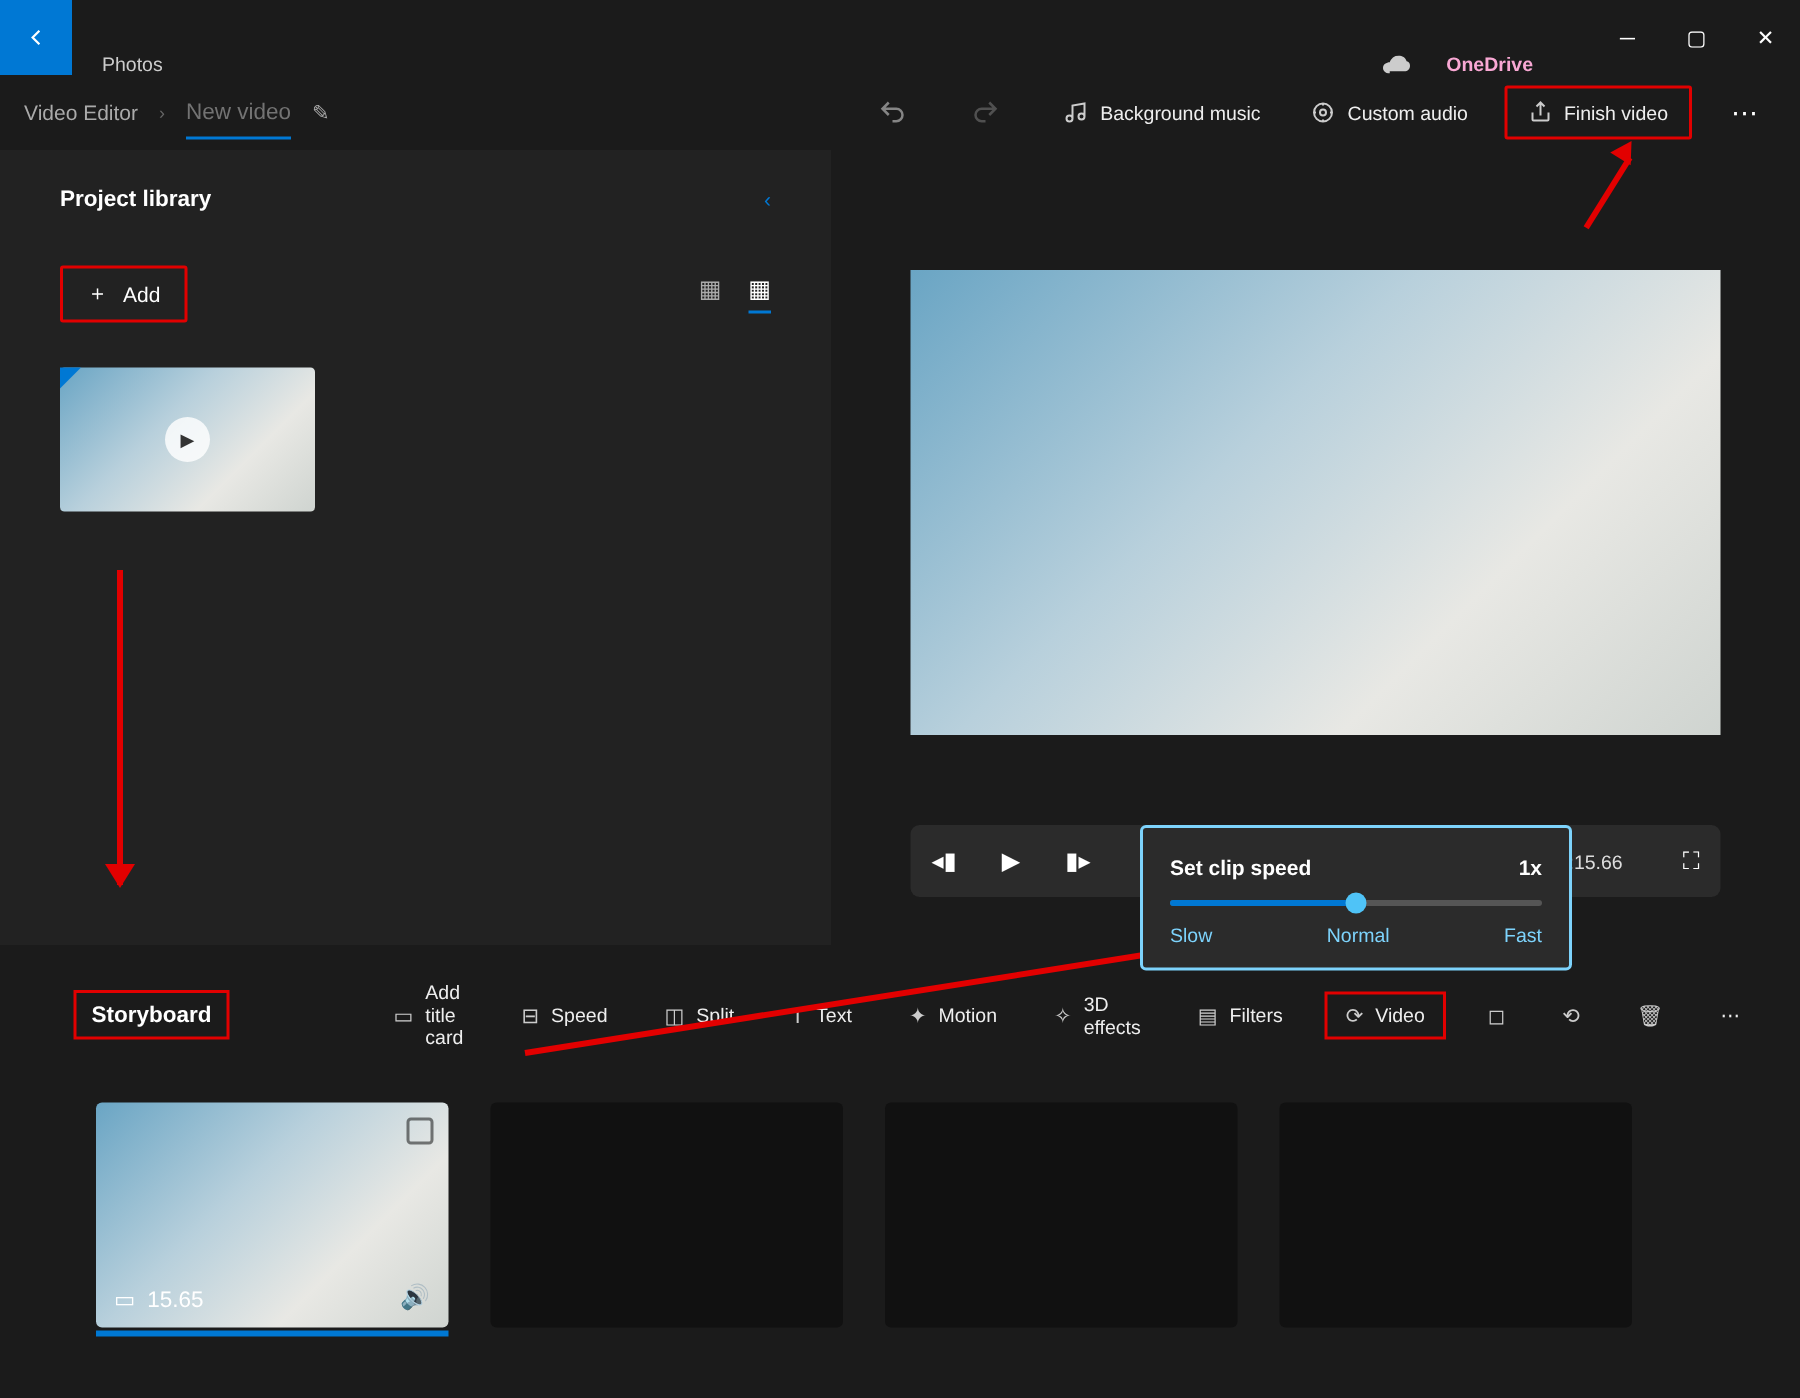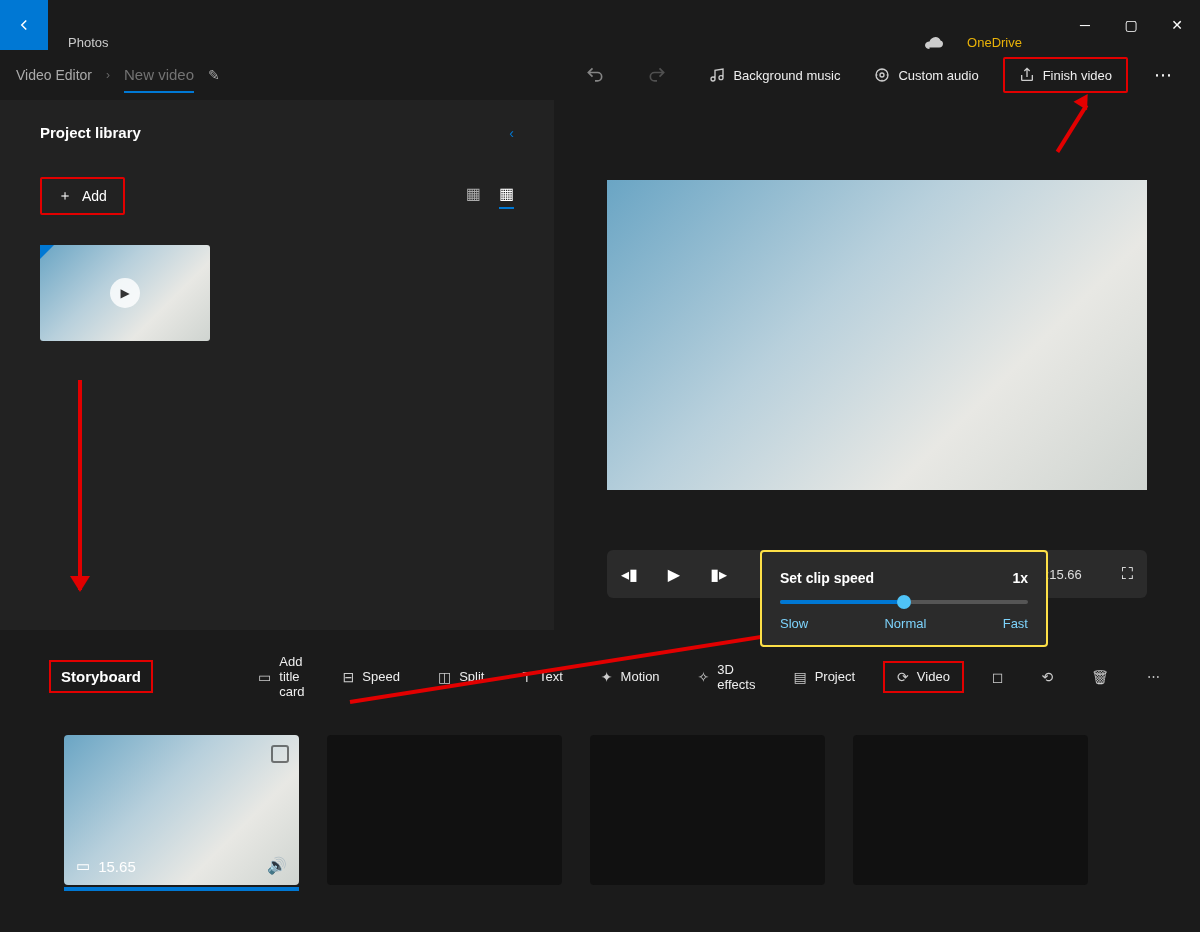--- a/index.html
+++ b/index.html
@@ -3,21 +3,21 @@
 <meta charset="utf-8">
 <style>
   * { box-sizing: border-box; margin: 0; padding: 0; font-family: "Segoe UI", sans-serif; }
   body { width: 1200px; height: 932px; background: #1b1b1b; color: #fff; overflow: hidden; position: relative; }
   
   
   .titlebar { height: 50px; display: flex; align-items: flex-end; background: #1b1b1b; }
   .back-btn { width: 48px; height: 50px; background: #0078d4; display: flex; align-items: center; justify-content: center; }
   .app-title { margin-left: 20px; font-size: 13px; color: #ccc; }
   .titlebar-spacer { flex: 1; }
-  .onedrive { display: flex; align-items: center; gap: 24px; margin-right: 40px; font-size: 13px; color: #eab308; }
+  .onedrive { display: flex; align-items: center; gap: 24px; margin-right: 40px; font-size: 13px; color: #f9a8d4; font-weight: bold; }
   .win-controls { display: flex; }
   .win-btn { width: 46px; height: 50px; display: flex; align-items: center; justify-content: center; font-size: 14px; color: #fff; }
 
   
   .header { height: 50px; display: flex; align-items: center; padding: 0 16px; gap: 14px; }
   .breadcrumb { display: flex; align-items: center; gap: 14px; justify-content: flex-end; }
   .crumb-label { font-size: 14px; color: #aaa; }
   .crumb-sep { color: #666; font-size: 12px; }
   .project-name { font-size: 15px; color: #737373; border-bottom: 2px solid #0078d4; padding-bottom: 8px; margin-top: 8px; }
   .pencil { color: #aaa; font-size: 14px; }
@@ -42,21 +42,21 @@
   .play-circle { width: 30px; height: 30px; border-radius: 50%; background: rgba(255,255,255,.8); display:flex; align-items:center; justify-content:center; color:#333; font-size:12px; }
 
   .preview-area { flex:1; display:flex; flex-direction:column; align-items:center; padding: 30px 30px 0; position:relative; }
   .preview-img { width: 540px; height: 310px; background: linear-gradient(135deg,#6aa5c4 0%,#b8d0dc 40%,#e8e8e4 70%,#cfd4d0 100%); margin-top: 50px; }
   .play-controls { width: 540px; height: 48px; background: #2b2b2b; border-radius: 6px; margin-top: 60px; display: flex; align-items: center; padding: 0 14px; gap: 30px; position: relative; }
   .pc-btn { color:#fff; font-size:16px; }
   .time-label { margin-left: auto; font-size: 13px; color:#ddd; }
   .fullscreen { margin-left: 10px; }
 
   
-  .speed-popup { position:absolute; left: 760px; top: 550px; width: 288px; background:#2b2b2b; border:2px solid #fde047; border-radius:4px; padding:18px 18px 14px; z-index:10; }
+  .speed-popup { position:absolute; left: 760px; top: 550px; width: 288px; background:#2b2b2b; border:2px solid #7dd3fc; border-radius:4px; padding:18px 18px 14px; z-index:10; }
   .sp-head { display:flex; justify-content:space-between; font-size:14px; font-weight:600; margin-bottom:14px; }
   .sp-track { height:4px; background:#555; border-radius:2px; position:relative; margin-bottom:12px; }
   .sp-fill { position:absolute; height:4px; background:#0078d4; left:0; width:50%; border-radius:2px; }
   .sp-thumb { position:absolute; left:50%; top:-5px; width:14px; height:14px; background:#4fc3f7; border-radius:50%; transform:translateX(-50%); }
   .sp-labels { display:flex; justify-content:space-between; font-size:13px; color:#7dd3fc; }
 
   
   .storyhdr { display:flex; align-items:center; padding: 18px 30px 0 34px; gap:18px; }
   .story-label { font-size:15px; font-weight:600; border:2px solid #e20000; padding:6px 10px;margin-left:15px; }
   .sbtn { display:flex; align-items:center; gap:8px; font-size:13px; color:#eee; padding:6px 10px; }
@@ -222,21 +222,21 @@
   <div class="sbtn">
       <span class="sbtn-icon">✦</span>
       <span>Motion</span>
     </div>
   <div class="sbtn">
       <span class="sbtn-icon">✧</span>
       <span>3D effects</span>
     </div>
   <div class="sbtn">
       <span class="sbtn-icon">▤</span>
-      <span>Project</span>
+      <span>Filters</span>
     </div>
   <div class="speed-box">
     <div class="sbtn" style="padding:2px 4px">
         <span class="sbtn-icon">⟳</span>
         <span>Video</span>
       </div>
   </div>
   <div class="sbtn">
       <span class="sbtn-icon">◻</span>
     </div>

